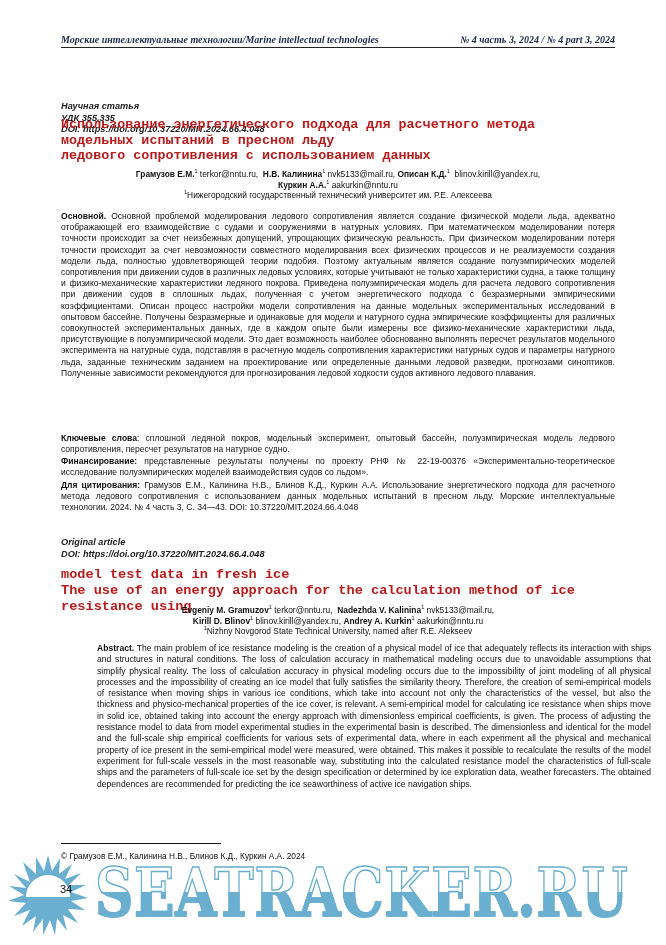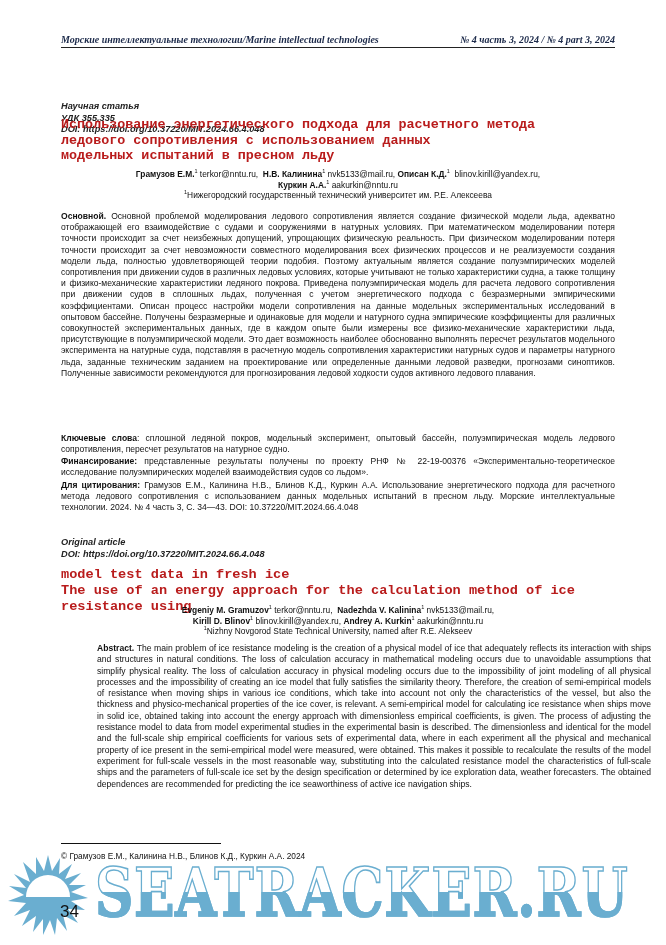--- a/index.html
+++ b/index.html
@@ -33,21 +33,21 @@
   .block b { font-weight: bold; }
   .annotation { top: 211px; }
   .keywords { top: 433px; }
   .funding { top: 456px; }
   .citation { top: 480px; }
   .abstract { top: 643px; font-size: 8.6px; line-height: 11.3px; margin-left: 36px; }
 
   .footnote-rule { position: absolute; left: 61px; top: 843px; width: 160px; border-top: 1px solid #111; }
   .copyright { position: absolute; left: 61px; top: 851px; font-size: 8.3px; color: #111; }
 
-  .page-number { position: absolute; left: 60px; top: 902px; font-size: 17px; color: #111; z-index: 3; }
+  .page-number { position: absolute; left: 60px; top: 883px; font-size: 11px; color: #111; z-index: 3; }
 
   .watermark-sun { position: absolute; left: 0; top: 855px; z-index: 1; }
   .watermark-text {
     position: absolute; left: 95px; top: 852px; z-index: 2;
     font-family: "DejaVu Serif", serif; font-weight: bold; font-size: 68px; letter-spacing: 1px;
     line-height: 80px; white-space: nowrap;
     color: transparent;
     background: linear-gradient(to bottom, #ffffff 0%, #ffffff 50%, #6aaed0 50%, #6aaed0 100%);
     -webkit-background-clip: text; background-clip: text;
     -webkit-text-stroke: 1.6px #6aaed0;
@@ -63,22 +63,22 @@
 </div>
 
 <div class="meta meta-ru">
   <div>Научная статья</div>
   <div>УДК 355.335</div>
   <div>DOI: https://doi.org/10.37220/MIT.2024.66.4.048</div>
 </div>
 
 <div class="title title-ru">
   <div>Использование энергетического подхода для расчетного метода</div>
+  <div>модельных испытаний в пресном льду</div>
   <div>ледового сопротивления с использованием данных</div>
-  <div>модельных испытаний в пресном льду</div>
 </div>
 
 <div class="authors authors-ru">
   <div>
     <b>Грамузов Е.М.</b><sup>1</sup>
     <span>terkor@nntu.ru</span>,&nbsp;
     <b>Н.В. Калинина</b><sup>1</sup>
     <span>nvk5133@mail.ru</span>,
     <b>Описан К.Д.</b><sup>1</sup>&nbsp;
     <span>blinov.kirill@yandex.ru</span>,

